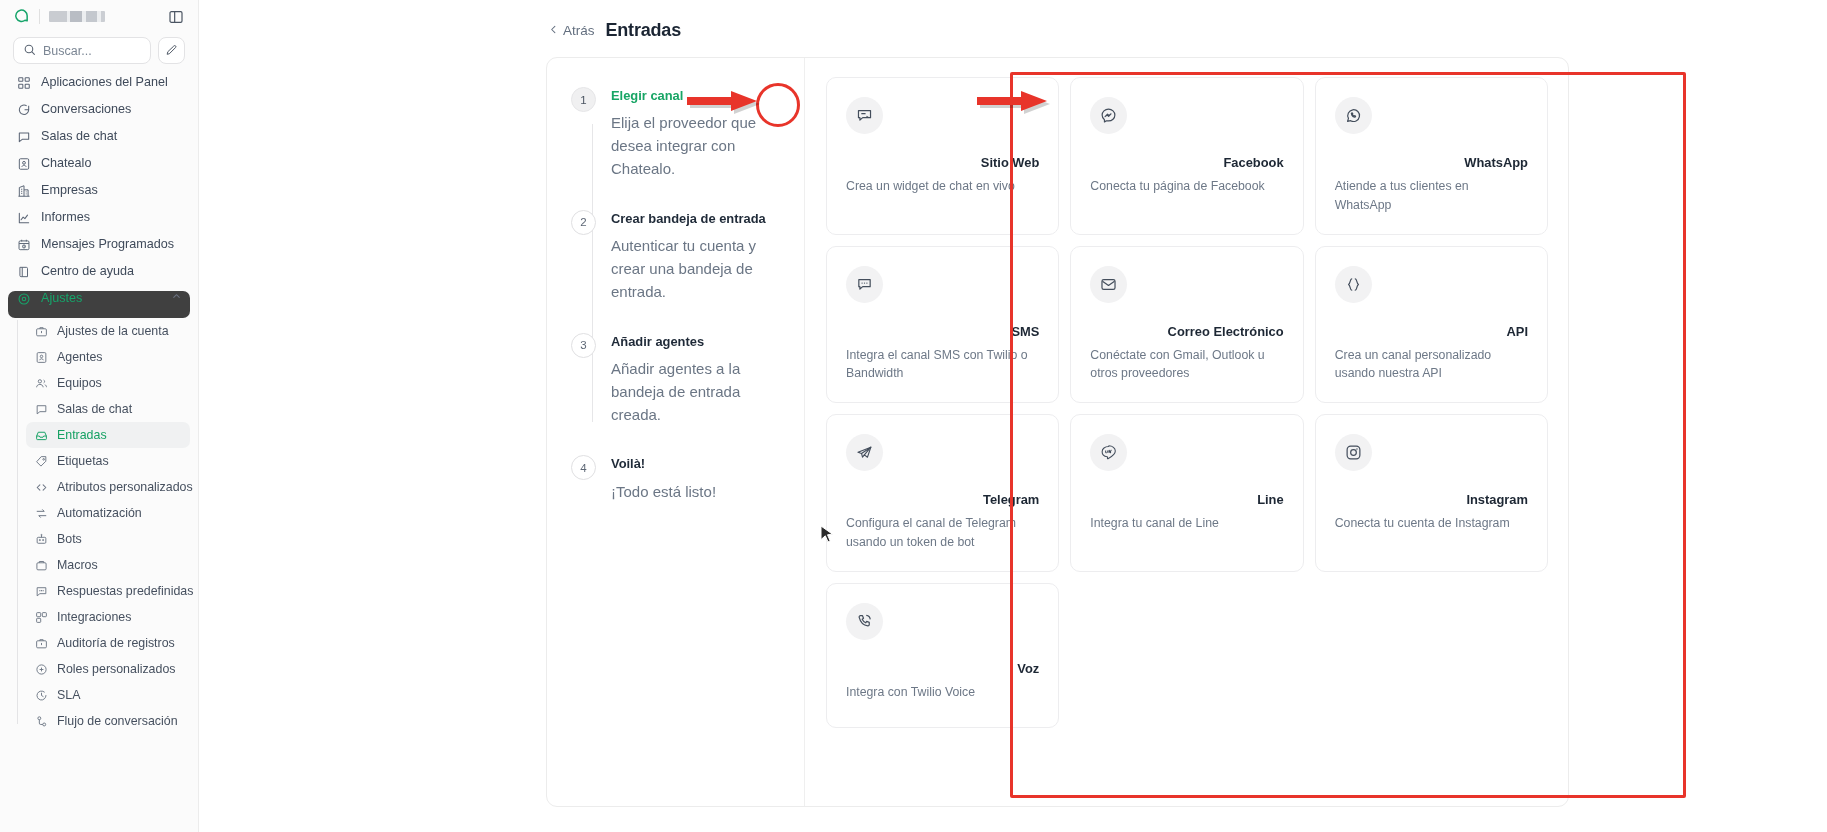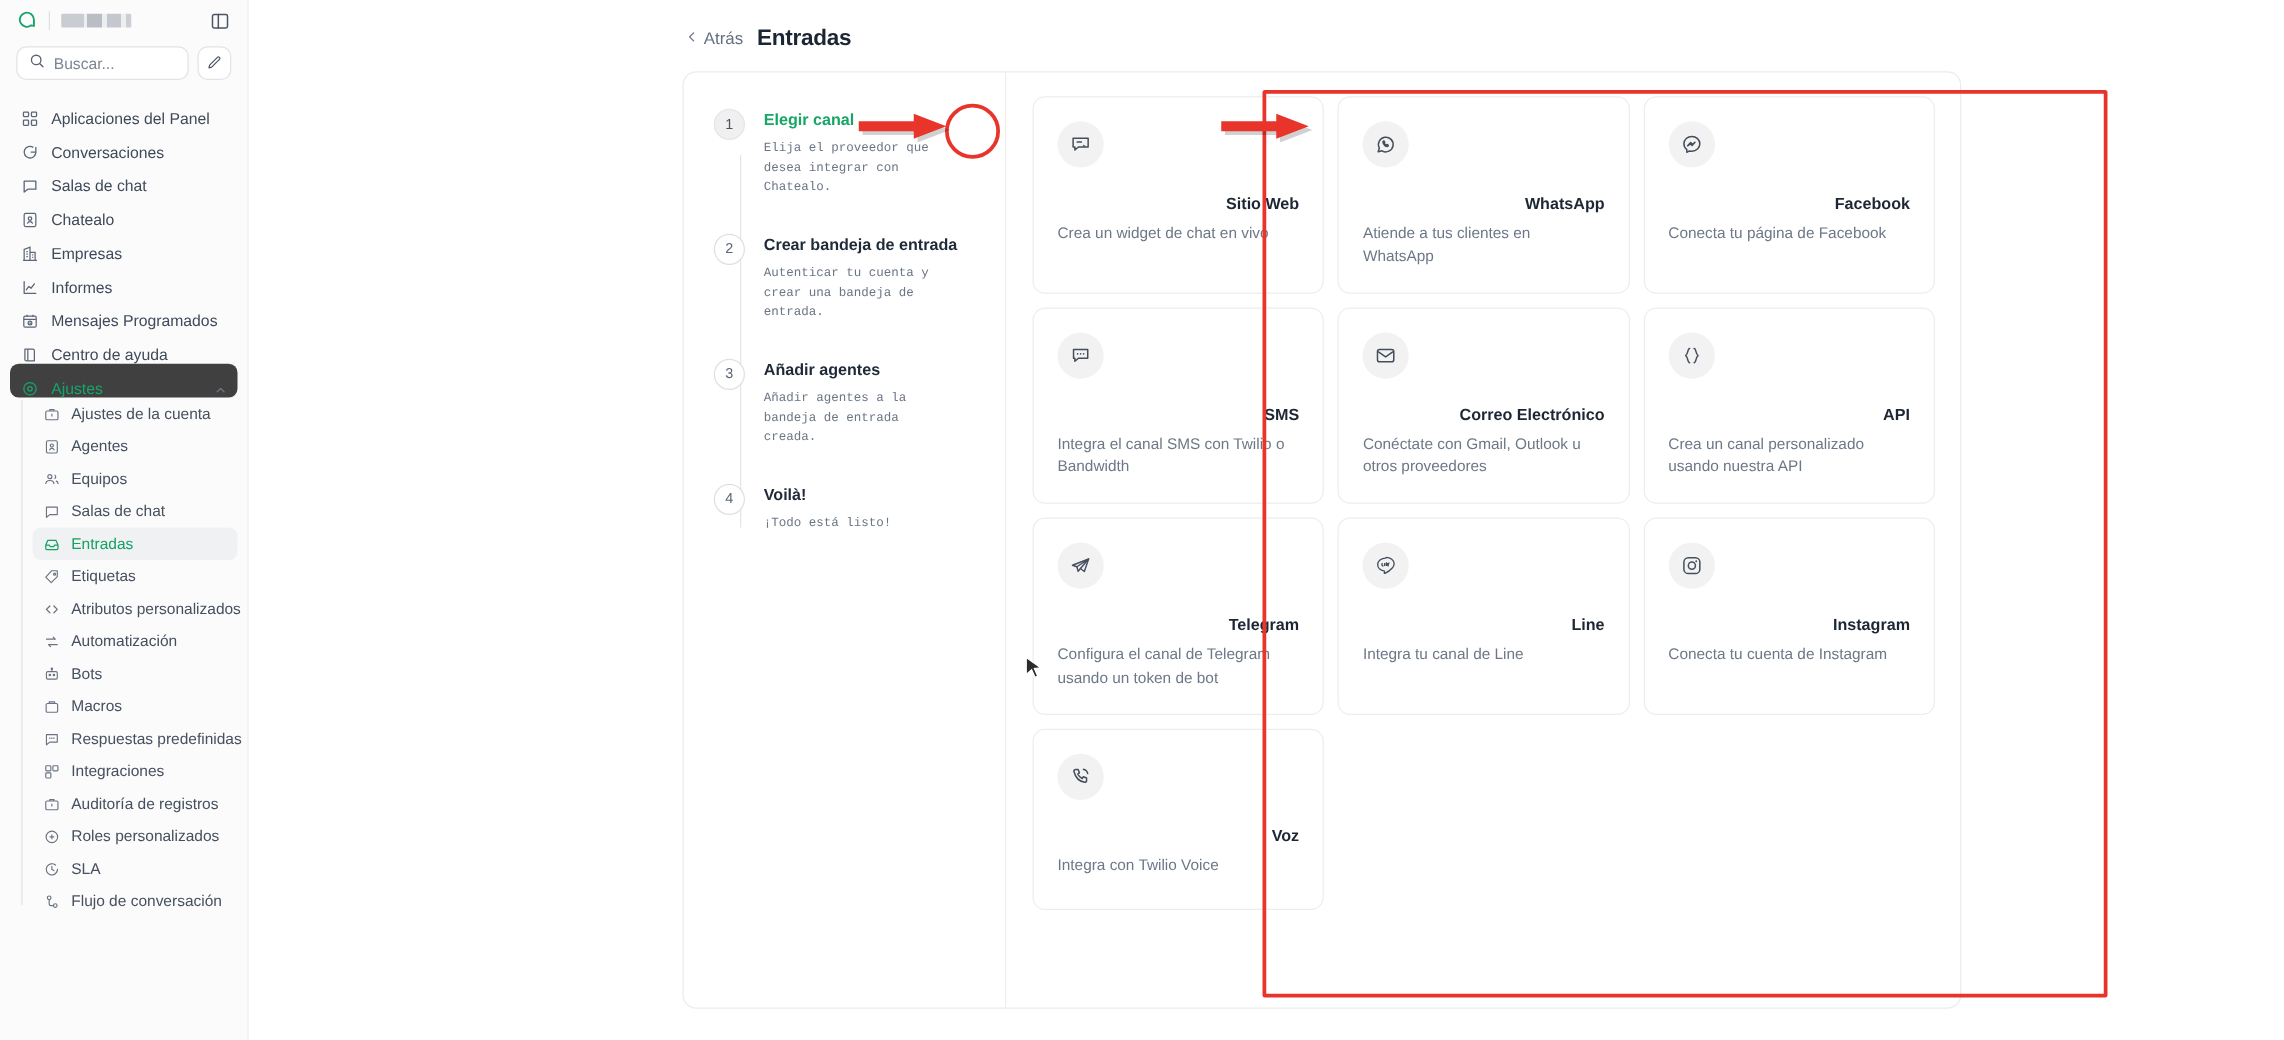--- a/index.html
+++ b/index.html
@@ -61,21 +61,21 @@
   .search-input::placeholder { color: #7b8694; }
   .compose-btn {
     width: 27px; height: 27px; flex: 0 0 27px;
     border: 1px solid #e3e3e5; border-radius: 8px; background:#fff;
     display:flex; align-items:center; justify-content:center;
     color:#4b5563; cursor: pointer;
   }
 
   .sb-nav { flex: 1 1 auto; overflow: hidden; padding-top: 2px; }
   .nav-item {
-    display: flex; align-items: flex-end; gap: 10px;
+    display: flex; align-items: flex-start; gap: 10px;
     height: 27px; margin: 0 8px;
     padding: 0 8px; border-radius: 7px;
     font-size: 12.6px; color: #3f4a5a; cursor: pointer;
     white-space: nowrap;
   }
   .nav-item .ic { width: 15px; height: 15px; flex: 0 0 15px; display:flex; align-items:center; justify-content:center; color:#5c6676; }
   .nav-item.active { background: #404040; }
   .nav-item.active .lbl, .nav-item.active .ic { color: #16a46a; }
   .nav-item .chev { margin-left: auto; color:#6b7280; display:flex; }
 
@@ -138,21 +138,21 @@
     background: #fff;
     display:flex; align-items:center; justify-content:center;
     font-size: 11.5px; color:#5d6775;
     position: relative; z-index: 2;
     margin-top: 1px;
   }
   .step.current .step-bullet { background:#f0f0f1; border-color:#e6e6e8; color:#4a5461; }
   .step-text { padding-top: 1px; width: 156px; }
   .step-title { font-size: 12.9px; font-weight: 700; color:#1f2a38; line-height: 1.35; }
   .step.current .step-title { color: #18a565; font-weight: 700; }
-  .step-desc { font-size: 10px; color:#6b7685; line-height: 1.52; margin-top: 8px; font-family: Liberation Mono, monospace; }
+  .step-desc { font-size: 15px; color:#6b7685; line-height: 1.52; margin-top: 8px; }
 
   
   .channels {
     flex: 1 1 auto;
     padding: 19px 20px 20px 21px;
     position: relative;
   }
   .grid {
     display: grid;
     grid-template-columns: repeat(3, 1fr);
@@ -589,37 +589,37 @@
                 <path d="M14.4 12.2l3.4 1.6-1.5.5-.6 1.5z" fill="currentColor" stroke="none"></path>
               </svg>
             </div>
             <div class="ch-name">Sitio Web</div>
             <div class="ch-desc">Crea un widget de chat en vivo</div>
           </div>
 
           <div class="ch-card">
             <div class="ch-ico">
               <svg width="17" height="17" viewBox="0 0 24 24" fill="none" stroke="currentColor" stroke-width="1.7" stroke-linejoin="round">
+                <path d="M12 3c-5 0-9 3.7-9 8.4 0 2.6 1.3 4.9 3.3 6.5V21l3-1.6c.8.2 1.7.3 2.7.3 5 0 9-3.7 9-8.3S17 3 12 3z"></path>
+                <path d="M7.2 13.6l3.4-3.6 2 2 2.9-2.3-3.3 3.6-2-1.9z"></path>
+              </svg>
+            </div>
+            <div class="ch-name">Facebook</div>
+            <div class="ch-desc">Conecta tu página de Facebook</div>
+          </div>
+
+          <div class="ch-card">
+            <div class="ch-ico">
+              <svg width="17" height="17" viewBox="0 0 24 24" fill="none" stroke="currentColor" stroke-width="1.7" stroke-linejoin="round">
                 <path d="M3.6 20.4l1.3-4.3A8.3 8.3 0 1 1 8 19.3z"></path>
                 <path d="M9 9c.3-.7.6-.8 1-.8.4 0 .6.5.9 1.1.2.5-.3.9-.5 1.2.5 1 1.3 1.8 2.3 2.3.3-.2.7-.7 1.2-.5.6.3 1.1.5 1.1.9s-.2.8-.8 1c-.6.3-1.6.1-3.2-.9A7 7 0 0 1 9 9.5z"></path>
               </svg>
             </div>
             <div class="ch-name">WhatsApp</div>
             <div class="ch-desc">Atiende a tus clientes en WhatsApp</div>
-          </div>
-
-          <div class="ch-card">
-            <div class="ch-ico">
-              <svg width="17" height="17" viewBox="0 0 24 24" fill="none" stroke="currentColor" stroke-width="1.7" stroke-linejoin="round">
-                <path d="M12 3c-5 0-9 3.7-9 8.4 0 2.6 1.3 4.9 3.3 6.5V21l3-1.6c.8.2 1.7.3 2.7.3 5 0 9-3.7 9-8.3S17 3 12 3z"></path>
-                <path d="M7.2 13.6l3.4-3.6 2 2 2.9-2.3-3.3 3.6-2-1.9z"></path>
-              </svg>
-            </div>
-            <div class="ch-name">Facebook</div>
-            <div class="ch-desc">Conecta tu página de Facebook</div>
           </div>
 
           <div class="ch-card">
             <div class="ch-ico">
               <svg width="17" height="17" viewBox="0 0 24 24" fill="none" stroke="currentColor" stroke-width="1.7" stroke-linejoin="round">
                 <path d="M4 5h16v10H9.5l-4 3.4V15H4z"></path>
                 <circle cx="8.6" cy="10" r=".95" fill="currentColor" stroke="none"></circle>
                 <circle cx="12" cy="10" r=".95" fill="currentColor" stroke="none"></circle>
                 <circle cx="15.4" cy="10" r=".95" fill="currentColor" stroke="none"></circle>
               </svg>

